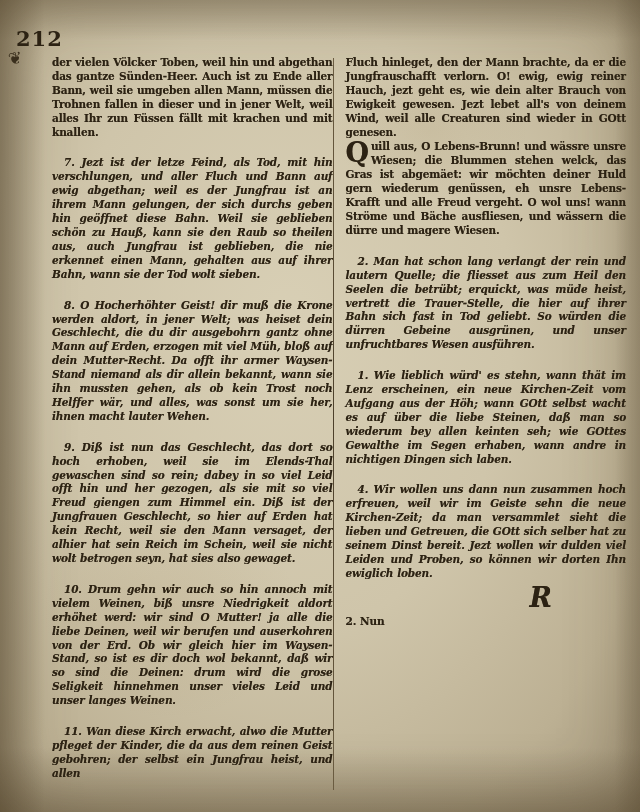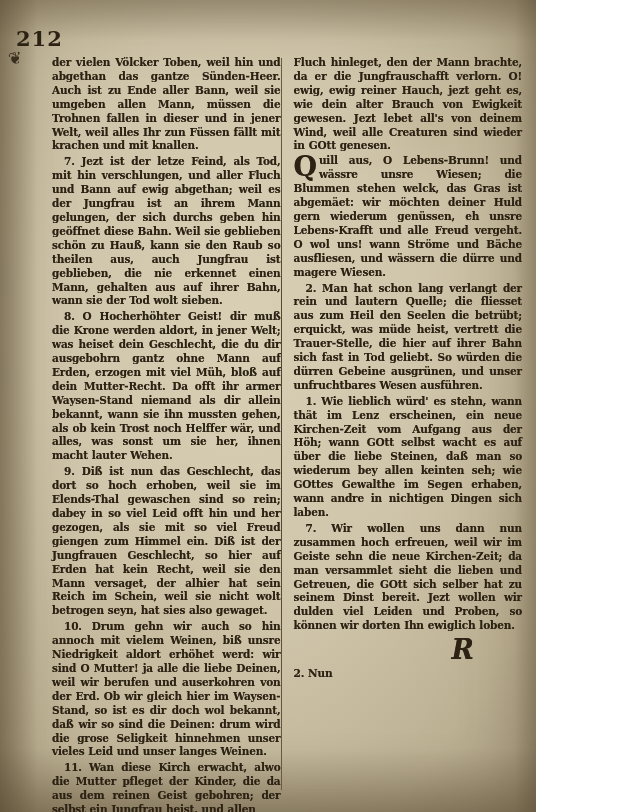--- a/index.html
+++ b/index.html
@@ -3,21 +3,21 @@
 <meta charset="utf-8">
 <style>
   html, body { margin: 0; padding: 0; }
   body {
     width: 640px; height: 812px;
     font-family: "DejaVu Serif", "Liberation Serif", serif;
     overflow: hidden;
   }
   .scan {
     position: relative;
-    width: 536px; height: 812px;
+    width: 640px; height: 812px;
     background:
       linear-gradient(90deg, rgba(70,56,34,0.40), rgba(70,56,34,0) 7%),
       linear-gradient(270deg, rgba(70,56,34,0.22), rgba(70,56,34,0) 4%),
       linear-gradient(0deg, rgba(70,56,34,0.30), rgba(70,56,34,0) 8%),
       linear-gradient(180deg, rgba(70,56,34,0.26), rgba(70,56,34,0) 5%),
       radial-gradient(ellipse at 45% 40%, #d8cfb5 0%, #cfc5aa 45%, #bcb093 78%, #a2957a 100%);
     box-shadow: inset 0 0 70px rgba(80,64,38,0.45);
     color: #2c2213;
   }
   .stain {
@@ -52,21 +52,21 @@
     text-shadow: 0 0 0.6px rgba(44,34,19,0.55);
   }
   .col.left  { }
   .col.right { padding-left: 12px; }
   .divider {
     width: 1px; flex: 0 0 1px;
     background: linear-gradient(#6b5c41, #4c3f2a 50%, #6b5c41);
     margin-top: 2px; margin-bottom: 8px;
   }
   p { margin: 0 0 1px 0; }
-  p.verse { text-indent: 12px; margin-top: 2px; }
+  p.verse { text-indent: 12px; margin-top: 17px; font-style: italic; }
   p.dropcap::first-letter {
     font-size: 27px; float: left; line-height: 23px;
     padding-right: 2px; margin-top: 1px; font-weight: bold;
   }
   .hymn-number {
     text-align: center; font-size: 12.5px; font-weight: bold;
     margin: 4px 0 3px 0; letter-spacing: 1px;
   }
   .section-letter {
     text-align: center; font-size: 27px; font-style: italic;
@@ -97,19 +97,19 @@
       <p class="verse">11. Wan diese Kirch erwacht, alwo die Mutter pfleget der Kinder, die da aus dem reinen Geist gebohren; der selbst ein Jungfrau heist, und allen</p>
     </div>
 
     <div class="divider"></div>
 
     <div class="col right">
       <p class="cont">Fluch hinleget, den der Mann brachte, da er die Jungfrauschafft verlorn. O! ewig, ewig reiner Hauch, jezt geht es, wie dein alter Brauch von Ewigkeit gewesen. Jezt lebet all's von deinem Wind, weil alle Creaturen sind wieder in GOtt genesen.</p>
       <p class="dropcap">Quill aus, O Lebens-Brunn! und wässre unsre Wiesen; die Blummen stehen welck, das Gras ist abgemäet: wir möchten deiner Huld gern wiederum genüssen, eh unsre Lebens-Krafft und alle Freud vergeht. O wol uns! wann Ströme und Bäche ausfliesen, und wässern die dürre und magere Wiesen.</p>
       <p class="verse">2. Man hat schon lang verlangt der rein und lautern Quelle; die fliesset aus zum Heil den Seelen die betrübt; erquickt, was müde heist, vertrett die Trauer-Stelle, die hier auf ihrer Bahn sich fast in Tod geliebt. So würden die dürren Gebeine ausgrünen, und unser unfruchtbares Wesen ausführen.</p>
       <p class="verse">1. Wie lieblich würd' es stehn, wann thät im Lenz erscheinen, ein neue Kirchen-Zeit vom Aufgang aus der Höh; wann GOtt selbst wacht es auf über die liebe Steinen, daß man so wiederum bey allen keinten seh; wie GOttes Gewalthe im Segen erhaben, wann andre in nichtigen Dingen sich laben.</p>
-      <p class="verse">7. Wir wollen uns dann nun zusammen hoch erfreuen, weil wir im Geiste sehn die neue Kirchen-Zeit; da man versammlet sieht die lieben und Getreuen, die GOtt sich selber hat zu seinem Dinst bereit. Jezt wollen wir dulden viel Leiden und Proben, so können wir dorten Ihn ewiglich loben.</p>
+      <p class="verse">4. Wir wollen uns dann nun zusammen hoch erfreuen, weil wir im Geiste sehn die neue Kirchen-Zeit; da man versammlet sieht die lieben und Getreuen, die GOtt sich selber hat zu seinem Dinst bereit. Jezt wollen wir dulden viel Leiden und Proben, so können wir dorten Ihn ewiglich loben.</p>
       <div class="section-letter">R</div>
       <div class="catchword">2. Nun</div>
     </div>
 
   </div>
 </div>
 
 </body></html>

